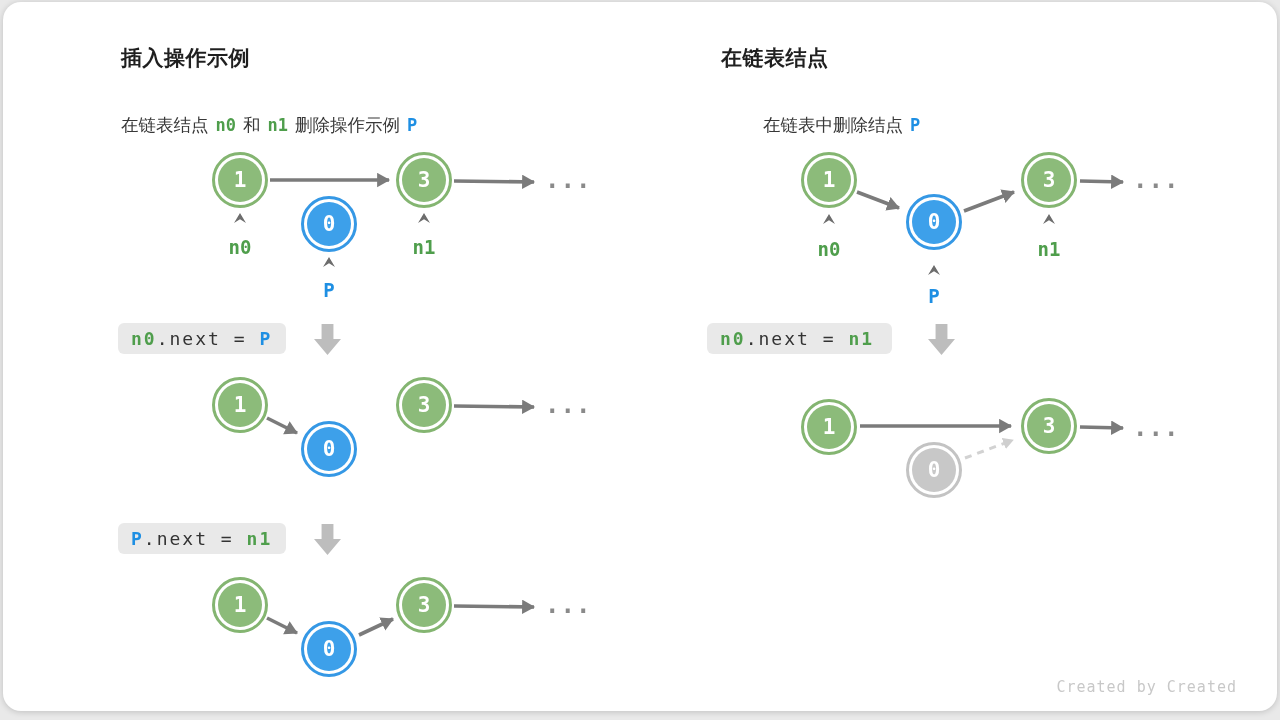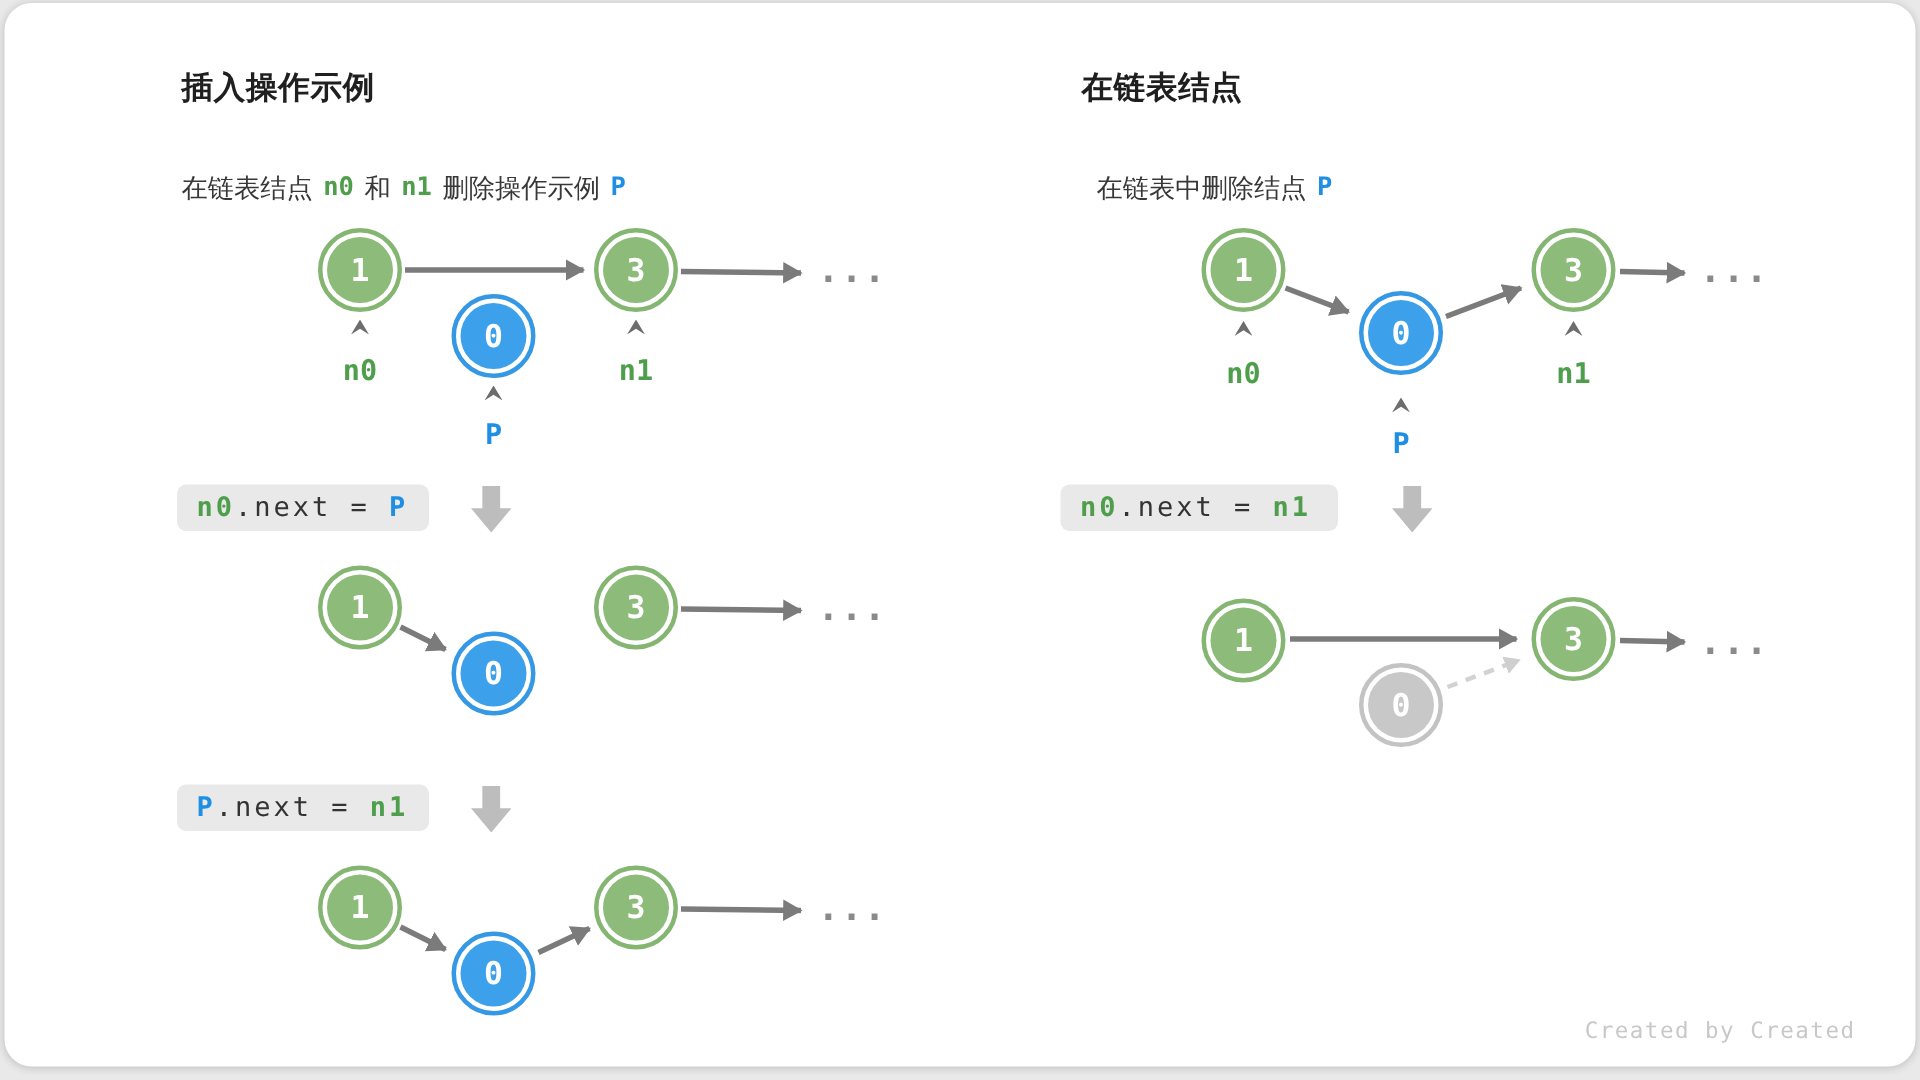--- a/index.html
+++ b/index.html
@@ -158,21 +158,21 @@
     </div>
   <div class="node blue" style="left:298px;top:619px">
       <div class="inner">0</div>
     </div>
   <div class="node green" style="left:393px;top:575px">
       <div class="inner">3</div>
     </div>
   <div class="dots" style="left:542px;top:589px">...</div>
 
   <div class="sec-title" style="left:718px;top:42px">在链表结点</div>
-  <div class="subtitle" style="left:728px;top:83px">
+  <div class="subtitle" style="left:760px;top:83px">
     <span>在链表中删除结点</span>
     <span class="tok tok-blue">P</span>
   </div>
 
   <div class="node green" style="left:798px;top:150px">
       <div class="inner">1</div>
     </div>
   <div class="node blue" style="left:903px;top:192px">
       <div class="inner">0</div>
     </div>

